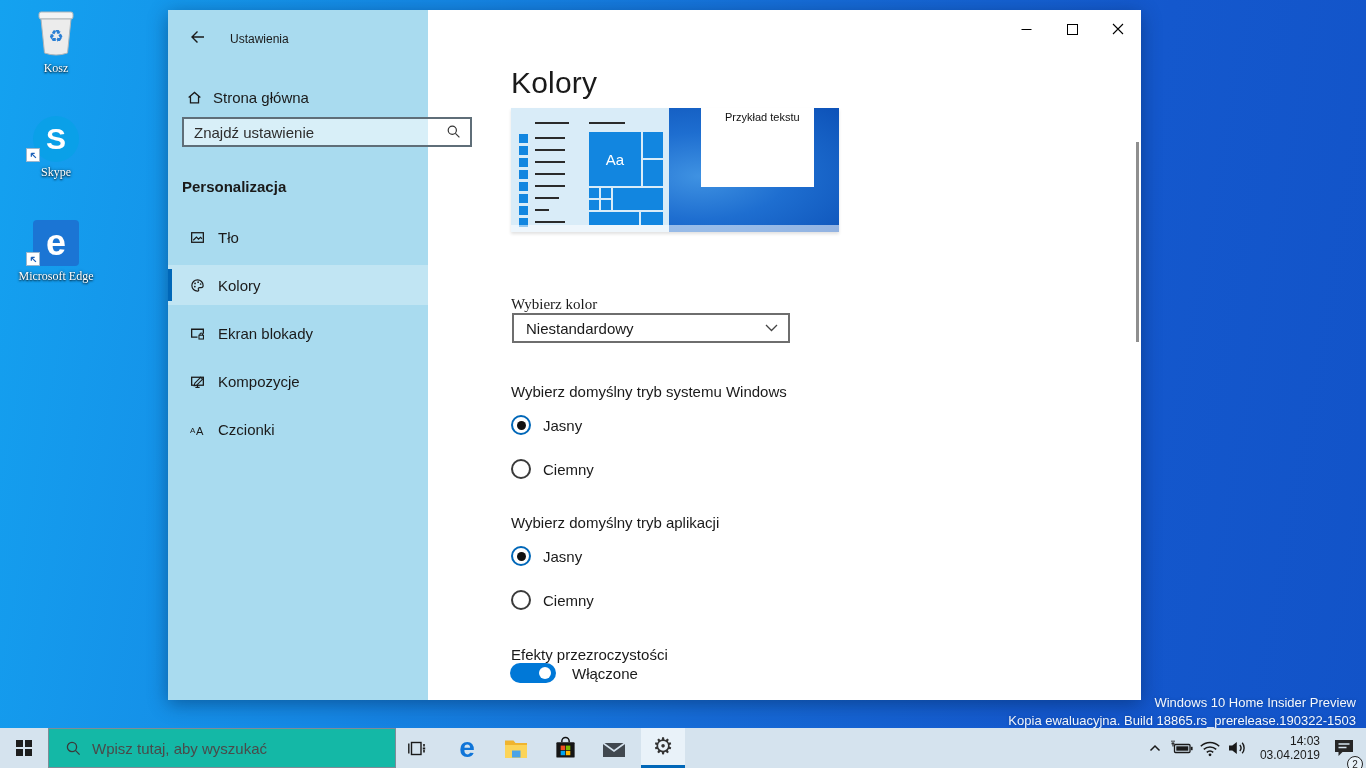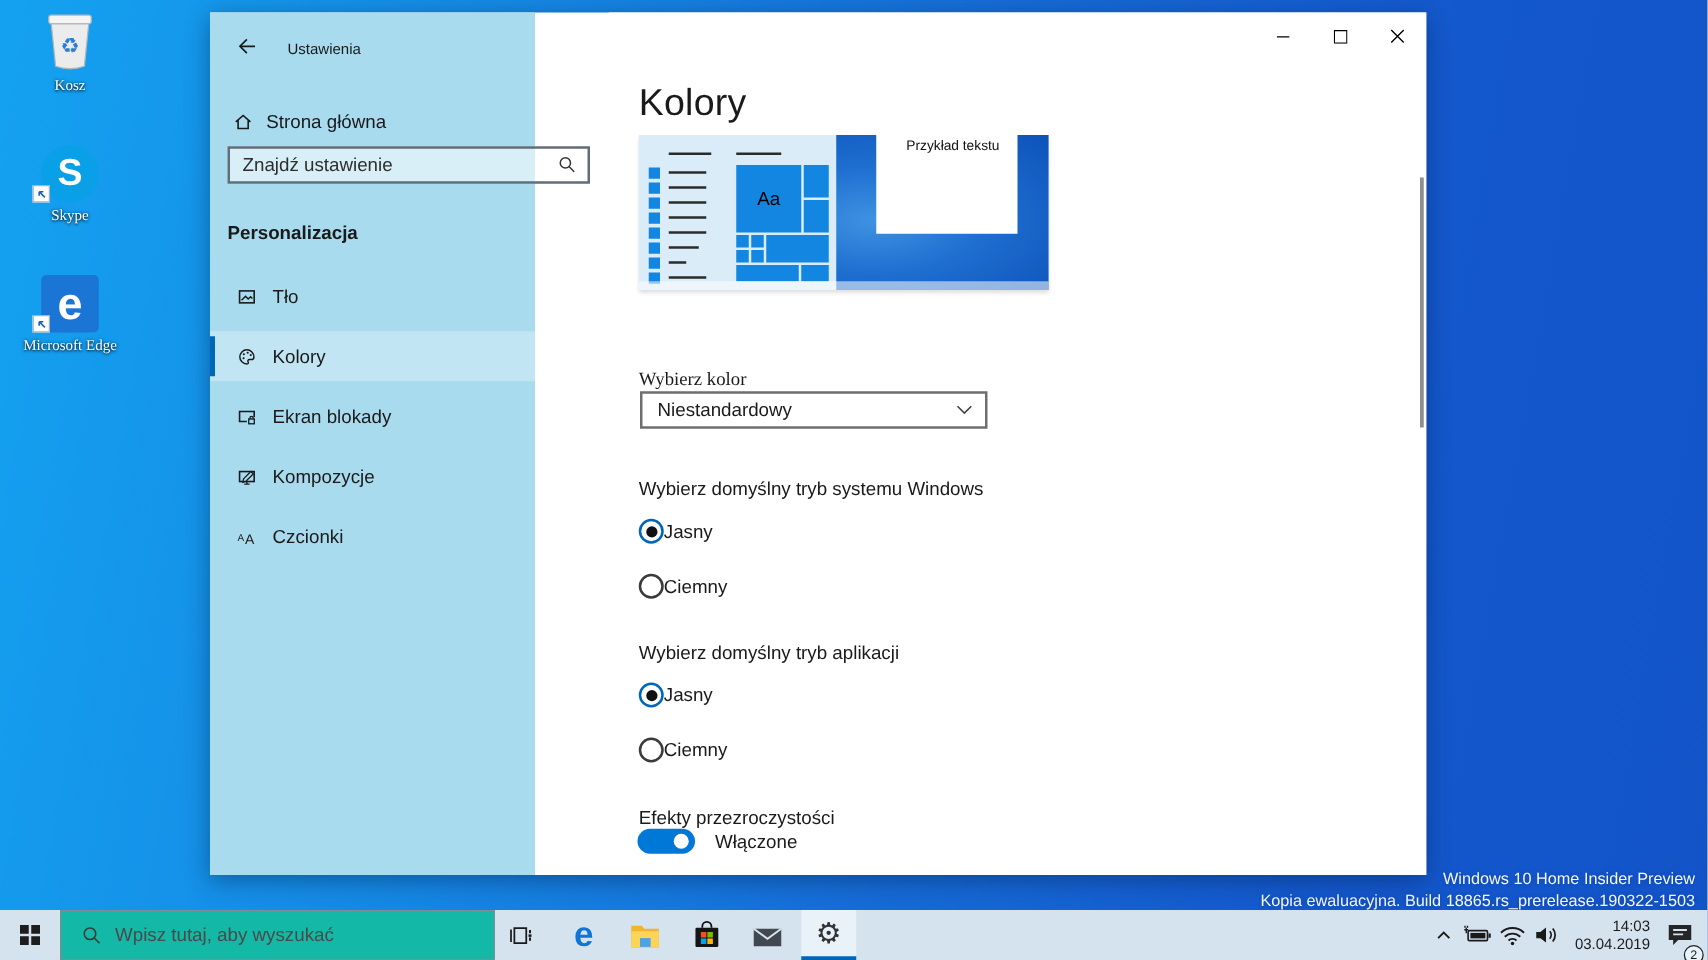--- a/index.html
+++ b/index.html
@@ -57,30 +57,30 @@
   
   .preview { position:absolute; left:24px; top:98px; width:328px; height:124px;
     background:#d9ecf8; overflow:hidden; box-shadow:0 2px 3px rgba(0,0,0,.12); }
   .pv-right { position:absolute; left:158px; top:0; width:170px; height:124px;
     background:radial-gradient(ellipse at 18% 55%, #3f92e2 0%, #1e6ed0 45%, #0d52b8 100%); }
   .pv-win { position:absolute; left:190px; top:0; width:113px; height:79px; background:#fff;
     font-size:11px; padding:3px 0 0 24px; color:#111; }
   .pv-sq { position:absolute; width:9px; height:9px; background:#1286e0; left:8px; }
   .pv-ln { position:absolute; height:2px; background:#2b2b2b; left:24px; }
   .pv-tile { position:absolute; background:#1286e0; }
-  .pv-aa { color:#000000; font-size:15px; display:flex; align-items:center; justify-content:center; }
+  .pv-aa { color:#ffffff; font-size:15px; display:flex; align-items:center; justify-content:center; }
   .pv-taskbar { position:absolute; left:0; right:0; bottom:0; height:7px; background:rgba(255,255,255,.55); }
 
   .fld-label { position:absolute; left:24px; font-size:15px; }
   .dropdown { position:absolute; left:25px; top:303px; width:278px; height:30px;
     border:2px solid #6e6e6e; background:#fff; display:flex; align-items:center;
     padding:0 10px 0 12px; font-size:15px; cursor:pointer; }
   .dropdown .val { flex:1; }
 
-  .radio-row { position:absolute; left:24px; display:flex; align-items:center; gap:0; cursor:pointer; }
+  .radio-row { position:absolute; left:24px; display:flex; align-items:center; gap:12px; cursor:pointer; }
   .radio { width:20px; height:20px; border-radius:50%; position:relative; }
   .radio.on  { border:2px solid #0067b8; }
   .radio.on::after { content:""; position:absolute; left:50%; top:50%; width:9px; height:9px;
     margin:-4.5px 0 0 -4.5px; border-radius:50%; background:#111; }
   .radio.off { border:2px solid #3a3a3a; }
   .radio-row .t { font-size:15px; }
 
   .toggle-row { position:absolute; left:23px; top:653px; display:flex; align-items:center; gap:16px; cursor:pointer; }
   .toggle { width:46px; height:20px; border-radius:10px; background:#0078d7; position:relative; }
   .toggle::after { content:""; position:absolute; right:5px; top:4px; width:12px; height:12px;

